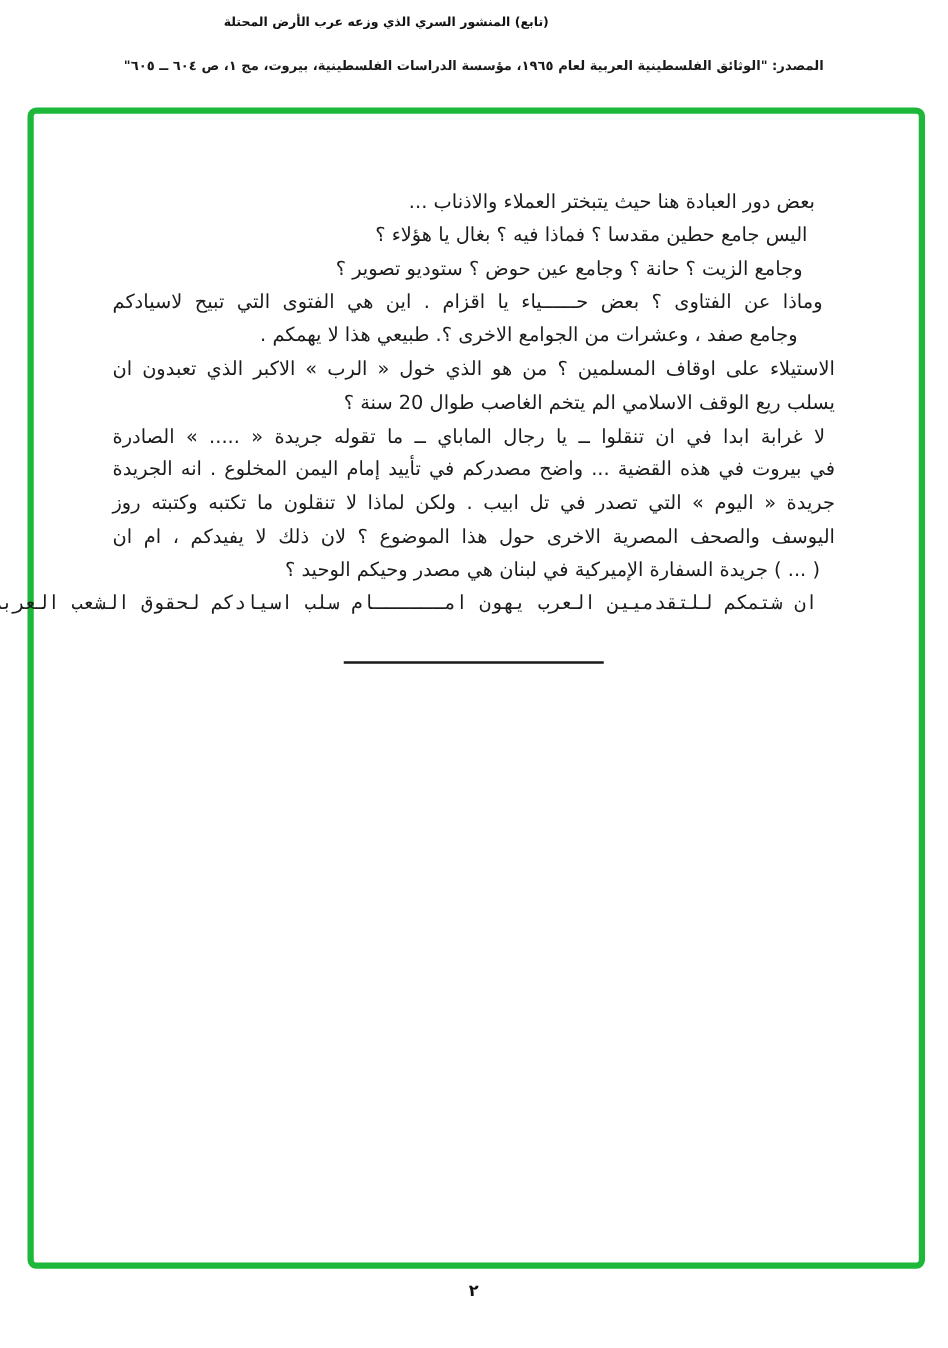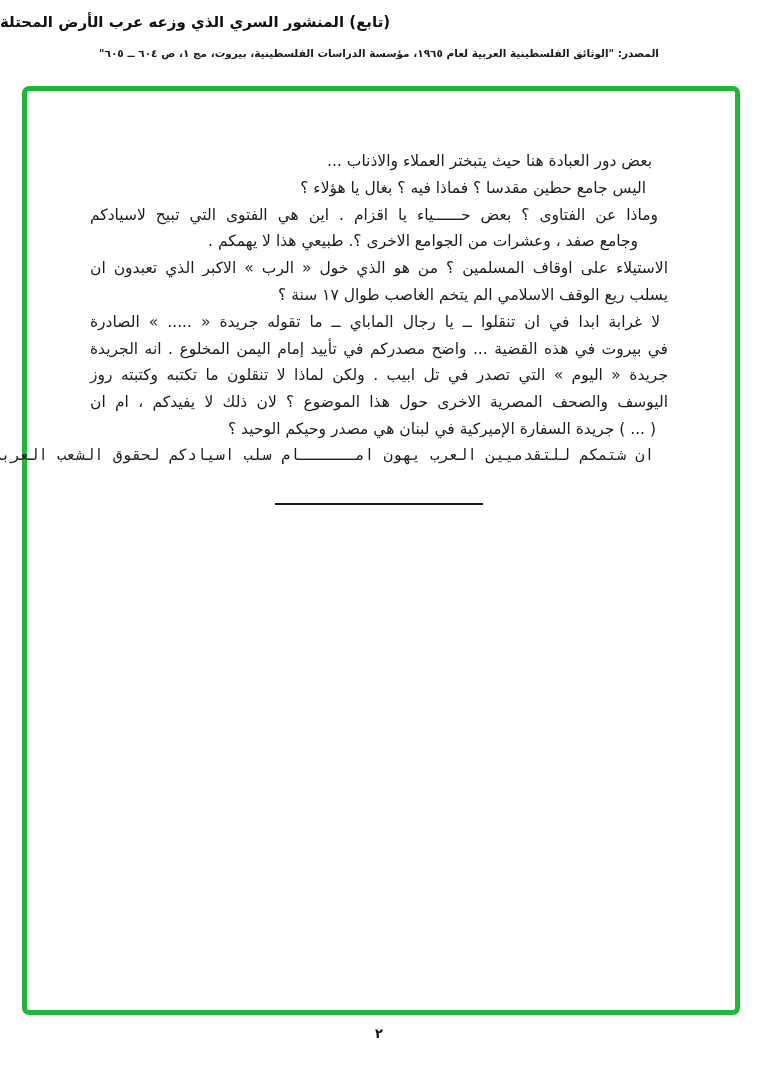--- a/index.html
+++ b/index.html
@@ -6,22 +6,22 @@
   body {
     width:758px; height:1078px;
     background:#ffffff;
     font-family:"DejaVu Sans", sans-serif;
     position:relative;
     overflow:hidden;
   }
   
   .doc-title {
     position:absolute; top:13px; left:0; width:618px;
-    direction:rtl; text-align:left;
-    font-size:15px; font-weight:bold; color:#111;
+    direction:rtl; text-align:center;
+    font-size:10px; font-weight:bold; color:#111;
     letter-spacing:.2px;
   }
   .doc-source {
     position:absolute; top:47px; left:0; width:758px;
     direction:rtl; text-align:center;
     font-size:10.5px; font-weight:bold; color:#1a1a1a;
   }
   
   .frame {
     position:absolute; left:22px; top:86px;
@@ -57,24 +57,25 @@
 </head>
 <body>
 
 <div class="doc-title">(تابع) المنشور السري الذي وزعه عرب الأرض المحتلة</div>
 <div class="doc-source">المصدر: "الوثائق الفلسطينية العربية لعام ١٩٦٥، مؤسسة الدراسات الفلسطينية، بيروت، مج ١، ص ٦٠٤ ــ ٦٠٥"</div>
 
 <div class="frame">
   <div class="text-block">
     <span class="ln r i16">بعض دور العبادة هنا حيث يتبختر العملاء والاذناب ...</span>
     <span class="ln r i22">اليس جامع حطين مقدسا ؟ فماذا فيه ؟ بغال يا هؤلاء ؟</span>
+    <span class="ln r i26">وجامع الزيت ؟ حانة ؟ وجامع عين حوض ؟ ستوديو تصوير ؟</span>
     <span class="ln j i10">وماذا عن الفتاوى ؟ بعض حــــــياء يا اقزام . اين هي الفتوى التي تبيح لاسيادكم</span>
     <span class="ln r i30">وجامع صفد ، وعشرات من الجوامع الاخرى ؟. طبيعي هذا لا يهمكم .</span>
     <span class="ln j">الاستيلاء على اوقاف المسلمين ؟ من هو الذي خول « الرب » الاكبر الذي تعبدون ان</span>
-    <span class="ln r">يسلب ريع الوقف الاسلامي الم يتخم الغاصب طوال ١٧ سنة ؟</span>
+    <span class="ln r">يسلب ريع الوقف الاسلامي الم يتخم الغاصب طوال 20 سنة ؟</span>
     <span class="ln j i8">لا غرابة ابدا في ان تنقلوا ــ يا رجال الماباي ــ ما تقوله جريدة « ..... » الصادرة</span>
     <span class="ln j">في بيروت في هذه القضية ... واضح مصدركم في تأييد إمام اليمن المخلوع . انه الجريدة</span>
     <span class="ln j">جريدة « اليوم » التي تصدر في تل ابيب . ولكن لماذا لا تنقلون ما تكتبه وكتبته روز</span>
     <span class="ln j">اليوسف والصحف المصرية الاخرى حول هذا الموضوع ؟ لان ذلك لا يفيدكم ، ام ان</span>
     <span class="ln r i12">( ... ) جريدة السفارة الإميركية في لبنان هي مصدر وحيكم الوحيد ؟</span>
     <span class="ln j i14">ان شتمكم للتقدميين العرب يهون امــــــام سلب اسيادكم لحقوق الشعب العربي ،</span>
     <div class="divider"></div>
   </div>
 </div>
 

